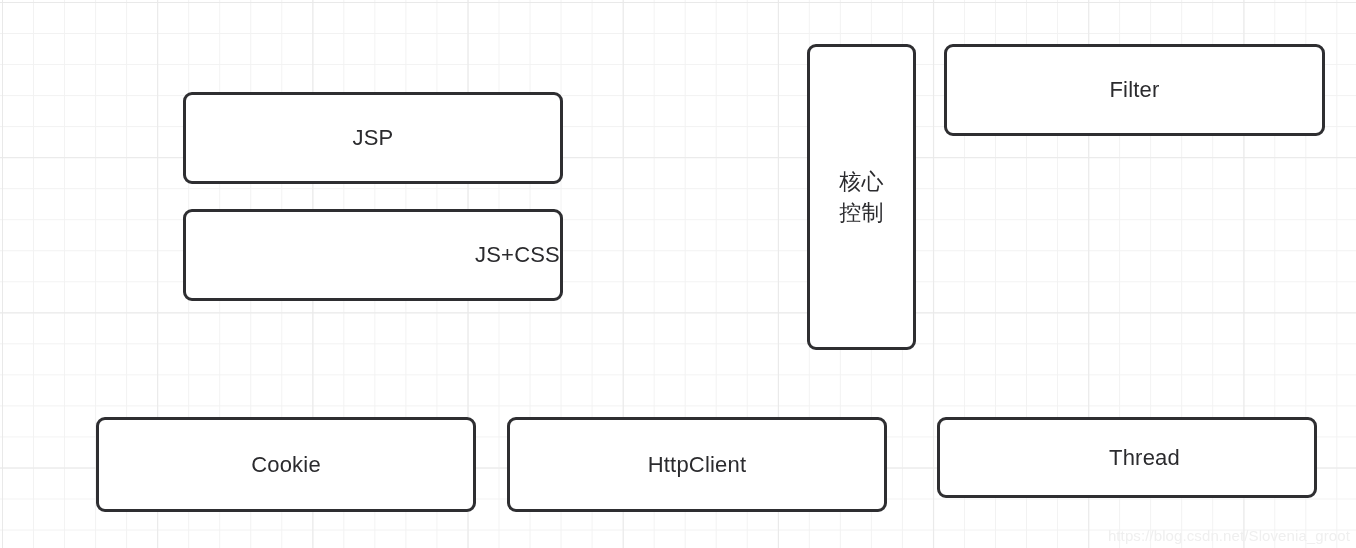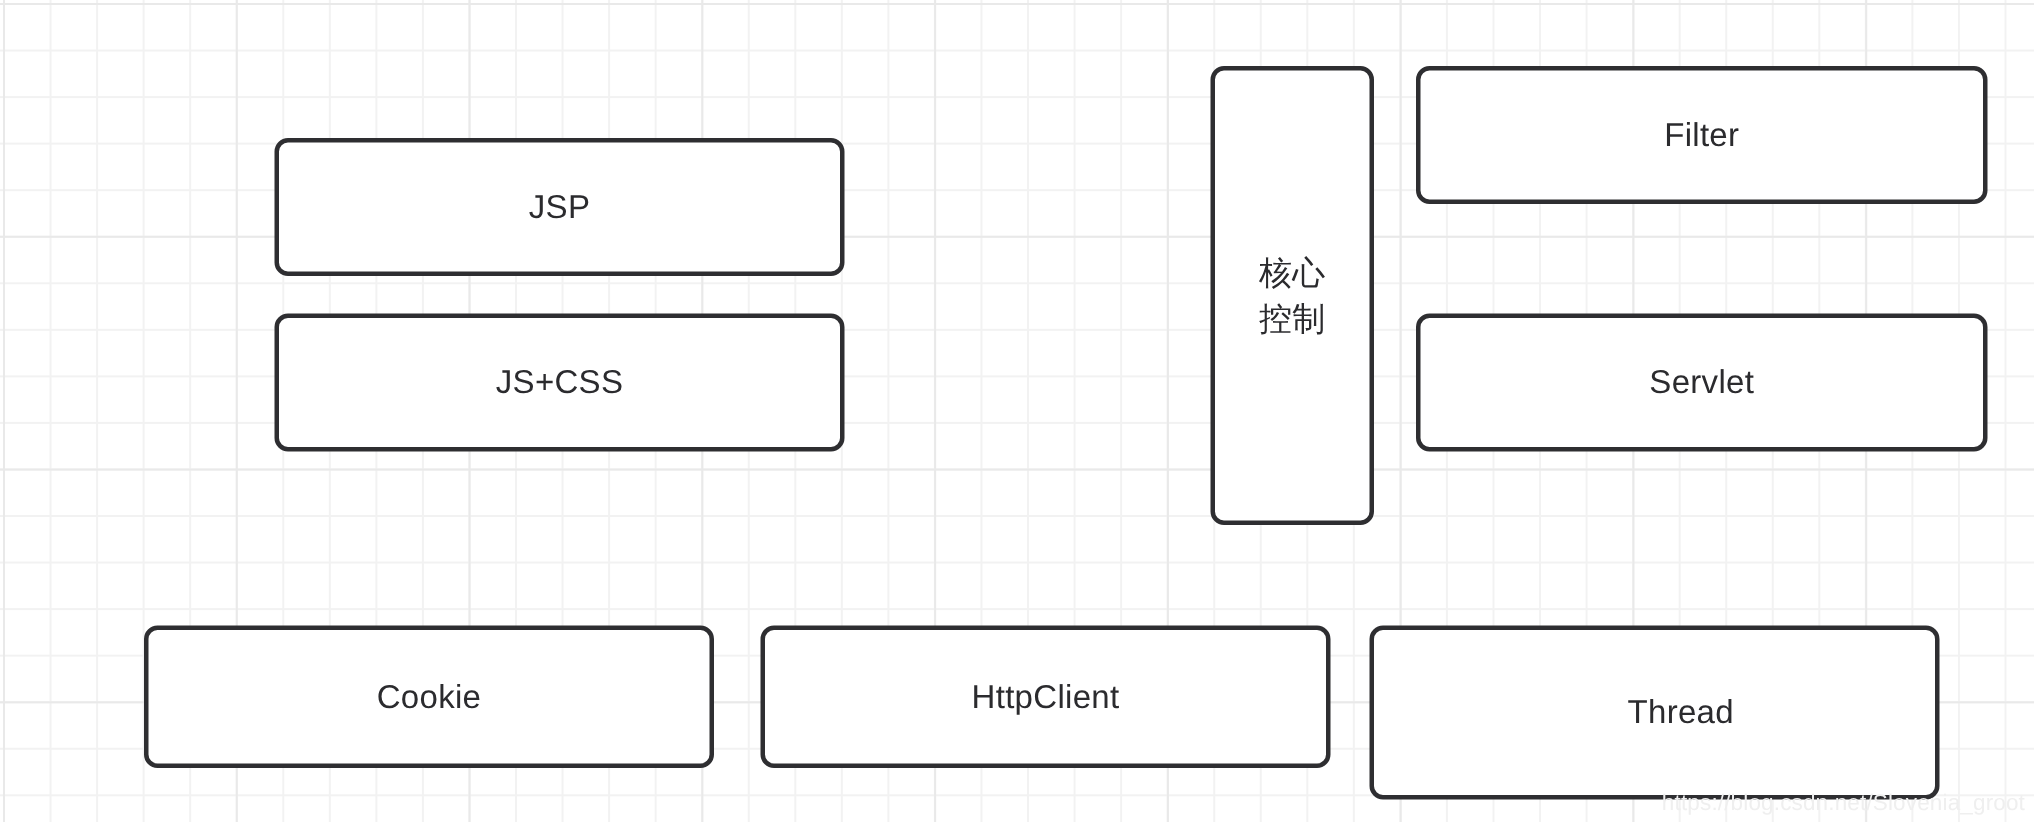--- a/index.html
+++ b/index.html
@@ -45,31 +45,31 @@
     font-size: 22px;
     line-height: 1.42;
     letter-spacing: 0.2px;
     white-space: pre-line;
     font-weight: 400;
   }
 
   
   #node-page      { left: 37px;  top: 44px;  width: 109px; height: 257px; }
   #node-jsp       { left: 183px; top: 44px;  width: 380px; height: 92px; margin-top: 48px;  }
-  #node-jscss     { left: 183px; top: 209px; width: 380px; height: 92px;  }
+  #node-jscss     { left: 183px; top: 209px; width: 380px; height: 92px; justify-content: flex-end;  }
 
   
   #node-core      { left: 807px; top: 44px;  width: 109px; height: 306px; }
   #node-filter    { left: 944px; top: 44px;  width: 381px; height: 92px;  }
   #node-servlet   { left: 944px; top: 209px; width: 381px; height: 92px;  }
 
   
   #node-cookie    { left: 96px;  top: 417px; width: 380px; height: 95px;  }
   #node-httpclient{ left: 507px; top: 417px; width: 380px; height: 95px;  }
-  #node-thread    { left: 913px; top: 417px; width: 380px; height: 116px; padding-left: 35px;  }
+  #node-thread    { left: 937px; top: 417px; width: 380px; height: 81px; padding-left: 35px;  }
 
   #watermark {
     position: absolute;
     right: 6px;
     bottom: 4px;
     color: #efefef;
     font-size: 15px;
     letter-spacing: 0.1px;
     user-select: none;
     white-space: nowrap;
@@ -91,23 +91,20 @@
 
   <div class="node" id="node-core">
     <span class="node-label">核心
 控制</span>
   </div>
 
   <div class="node" id="node-filter">
     <span class="node-label">Filter</span>
   </div>
 
-  <div class="node" id="node-servlet">
-    <span class="node-label">Servlet</span>
-  </div>
 
   <div class="node" id="node-httpclient">
     <span class="node-label">HttpClient</span>
   </div>
 
   <div class="node" id="node-cookie">
     <span class="node-label">Cookie</span>
   </div>
 
   <div class="node" id="node-thread">

